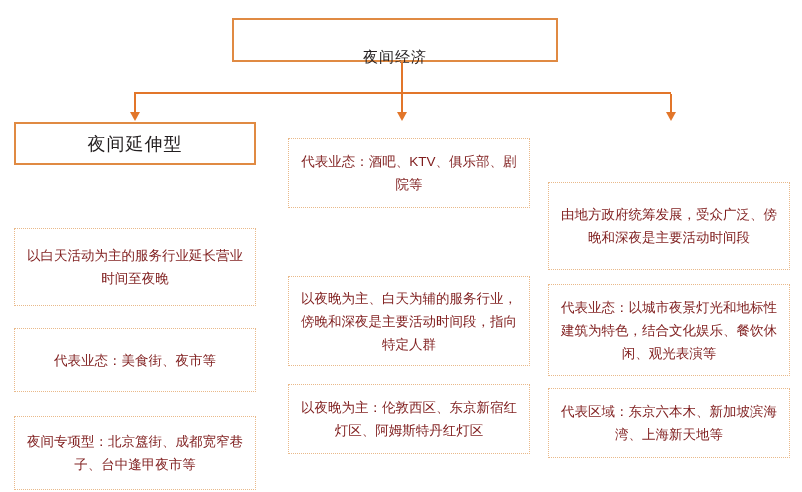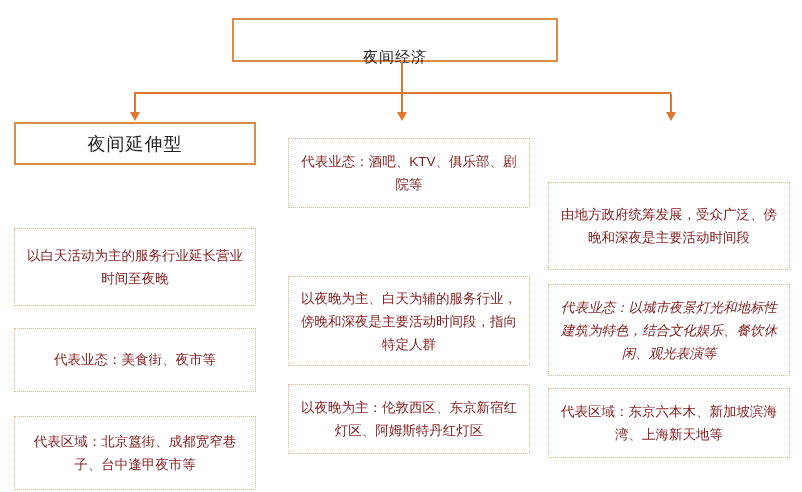--- a/index.html
+++ b/index.html
@@ -52,29 +52,29 @@
     border:1px dotted #e9b98a;background:#fff;box-sizing:border-box;
     padding:10px 12px;display:flex;align-items:center;
   }
   .cell .txt{
     font-size:13.5px;line-height:23px;color:#7f1d1d;
     text-align:center;display:block;width:100%;
   }
 
   
   .c1 .cell1{margin-top:63px;height:78px;}
-  .c1 .cell2{margin-top:22px;height:64px;font-family:Liberation Mono, monospace;}
+  .c1 .cell2{margin-top:22px;height:64px;}
   .c1 .cell3{margin-top:24px;height:74px;}
 
   .c2 .cell1{margin-top:68px;height:90px;}
   .c2 .cell2{margin-top:16px;height:70px;}
   .c2 .cell3{margin-top:18px;height:70px;}
 
   .c3 .cell1{margin-top:60px;height:88px;}
-  .c3 .cell2{margin-top:14px;height:92px;font-style:italic;}
+  .c3 .cell2{margin-top:14px;height:92px;}
   .c3 .cell3{margin-top:12px;height:70px;}
 </style>
 </head>
 <body>
 
 <div class="canvas">
 
   <div class="title-box">
     <span class="txt">夜间经济</span>
   </div>
@@ -92,21 +92,21 @@
     <div class="head-box">
       <span class="txt">夜间延伸型</span>
     </div>
     <div class="cell cell1">
       <span class="txt">以白天活动为主的服务行业延长营业时间至夜晚</span>
     </div>
     <div class="cell cell2">
       <span class="txt">代表业态：美食街、夜市等</span>
     </div>
     <div class="cell cell3">
-      <span class="txt">代表区域：北京簋街、成都宽窄巷子、台中逢甲夜市等</span>
+      <span class="txt">夜间专项型：北京簋街、成都宽窄巷子、台中逢甲夜市等</span>
     </div>
   </div>
 
   <div class="col c2">
     <div class="cell cell2">
       <span class="txt">代表业态：酒吧、KTV、俱乐部、剧院等</span>
     </div>
     <div class="cell cell1">
       <span class="txt">以夜晚为主、白天为辅的服务行业，傍晚和深夜是主要活动时间段，指向特定人群</span>
     </div>

